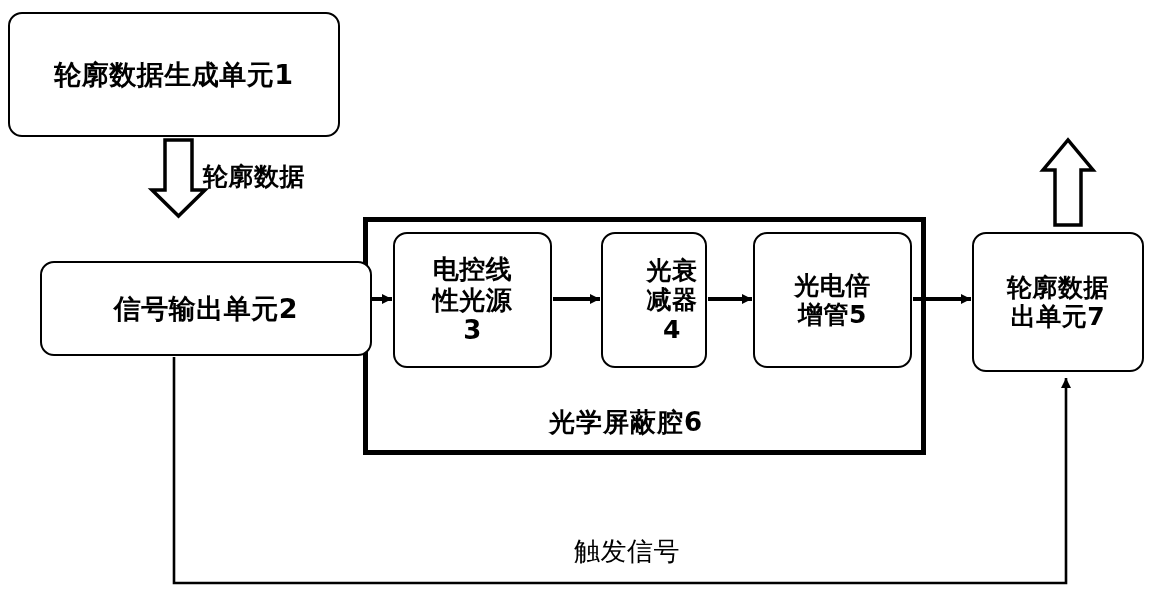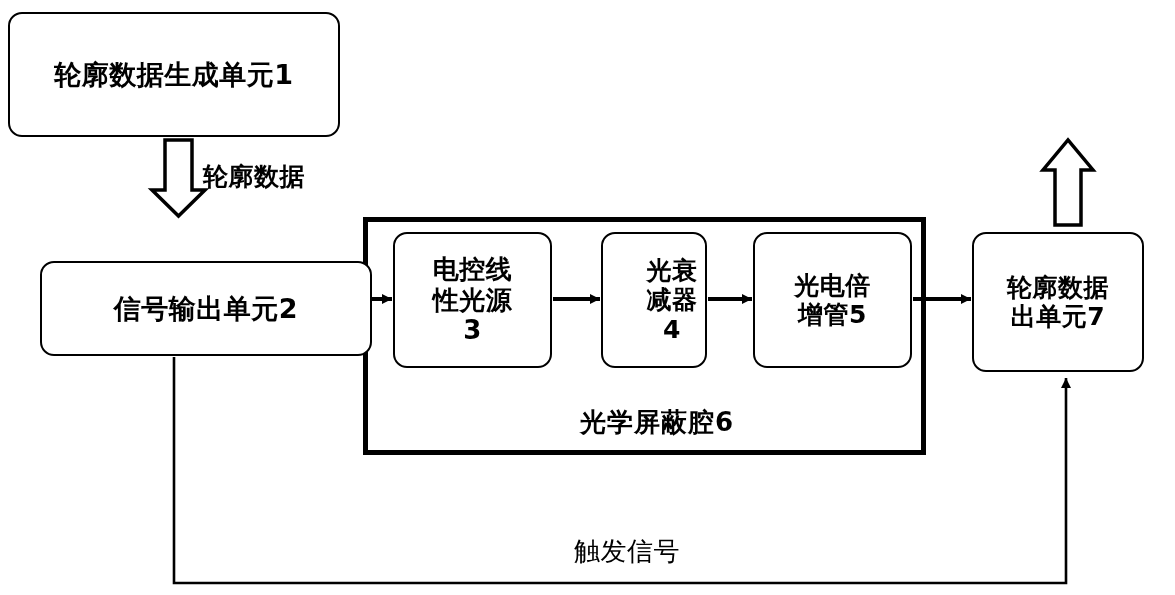--- a/index.html
+++ b/index.html
@@ -45,21 +45,21 @@
     left: 363px;
     top: 217px;
     width: 563px;
     height: 238px;
     box-sizing: border-box;
     border: 5px solid #000;
     background: transparent;
   }
   #cavity-label {
     position: absolute;
-    left: 580px;
+    left: 549px;
     top: 405px;
     font-size: 26px;
     font-weight: 700;
     color: #000;
     white-space: nowrap;
     letter-spacing: 1px;
   }
 
   
   .edge-label {

